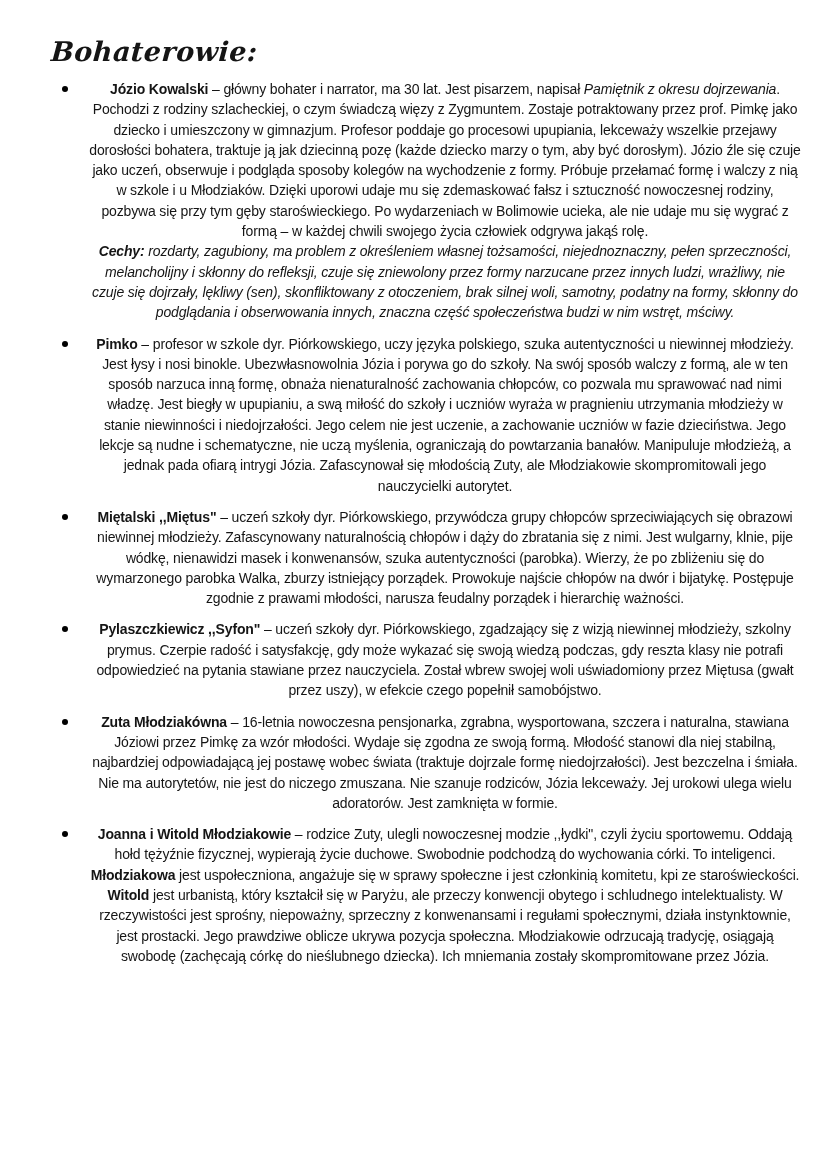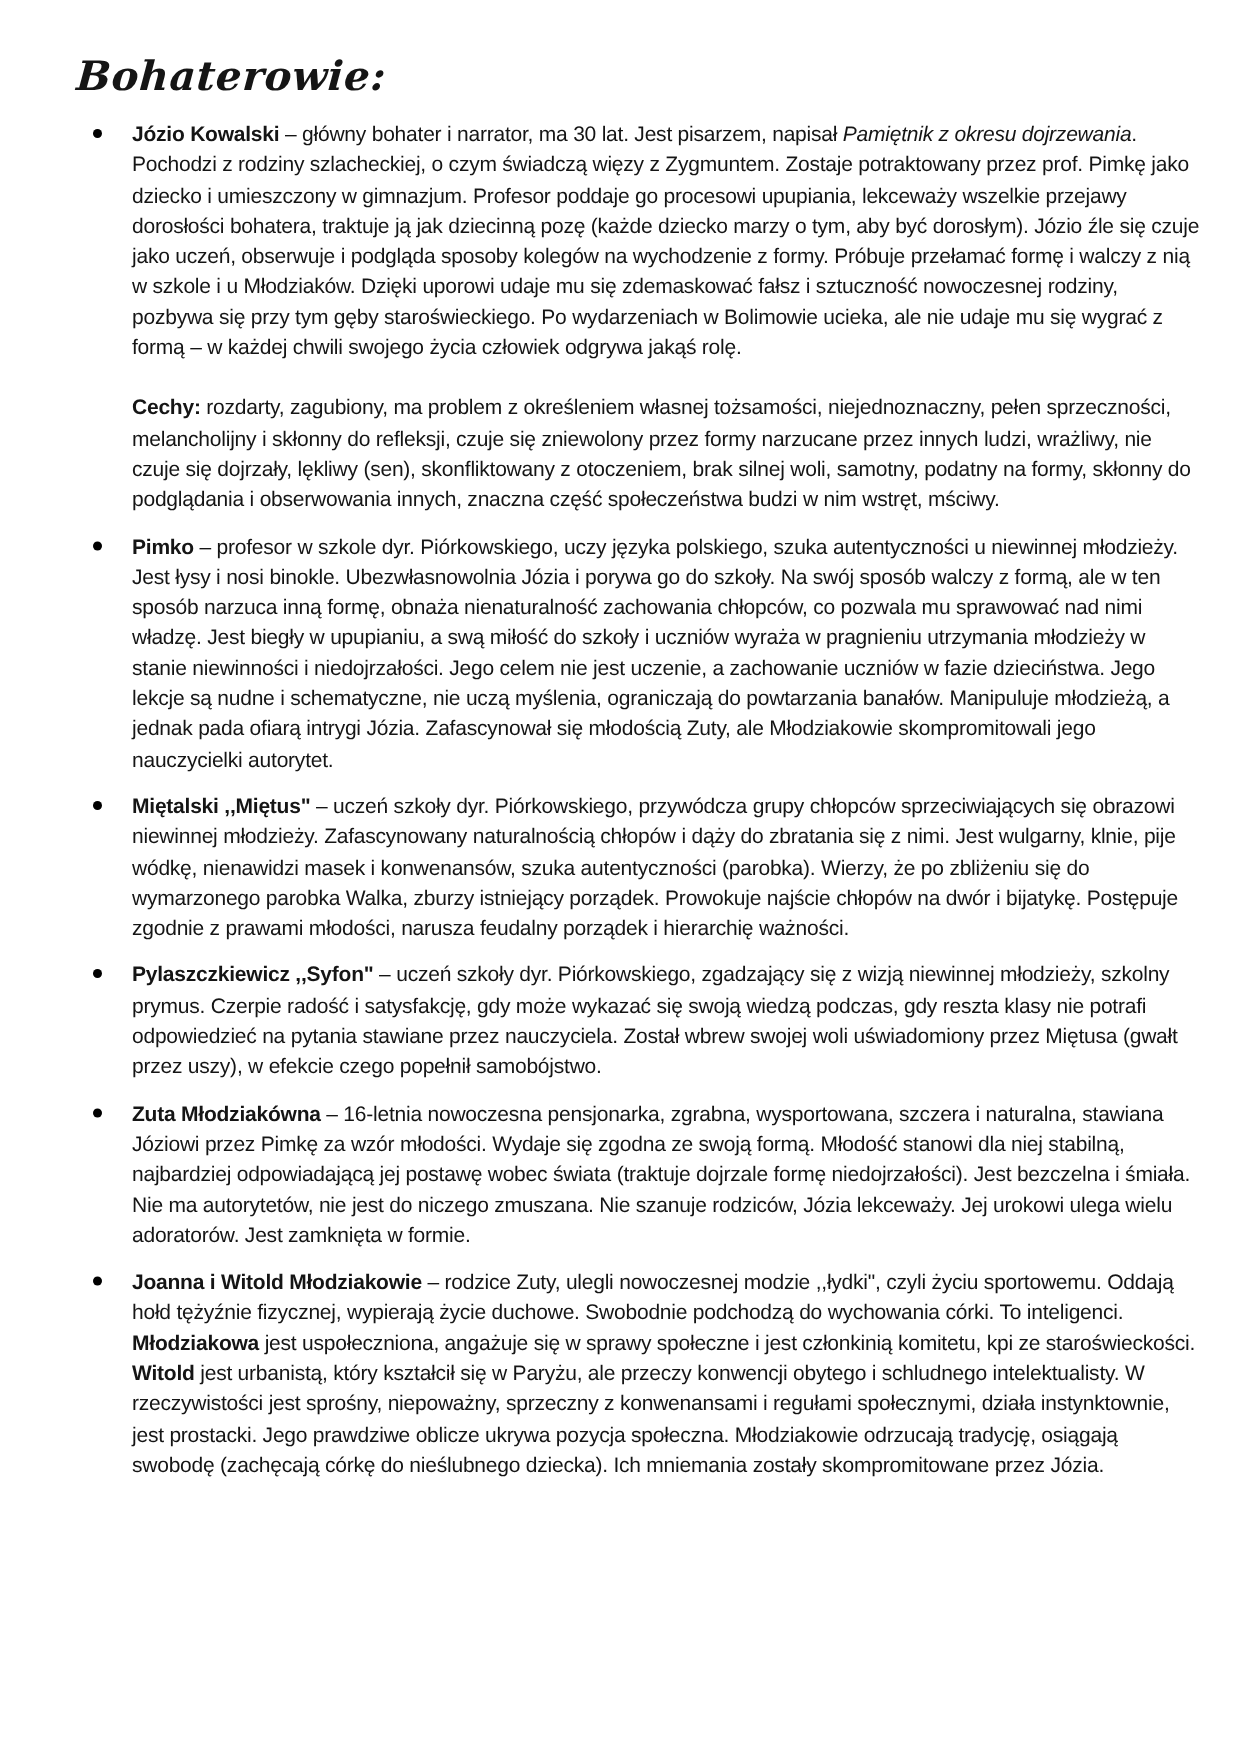--- a/index.html
+++ b/index.html
@@ -53,23 +53,24 @@
     position: absolute;
     left: 14px;
     top: 7px;
     width: 6px;
     height: 6px;
     border-radius: 50%;
     background: #000;
   }
   p.para {
     margin: 0;
+    text-align: center;
   }
   p.para + p.para {
-    margin-top: 20px;
+    font-style: italic;
   }
   .bold { font-weight: 700; }
   .italic { font-style: italic; }
 </style>
 </head>
 <body>
 
 <div class="page">
   <h1 class="doc-title">Bohaterowie:</h1>
   <ul class="character-list">

